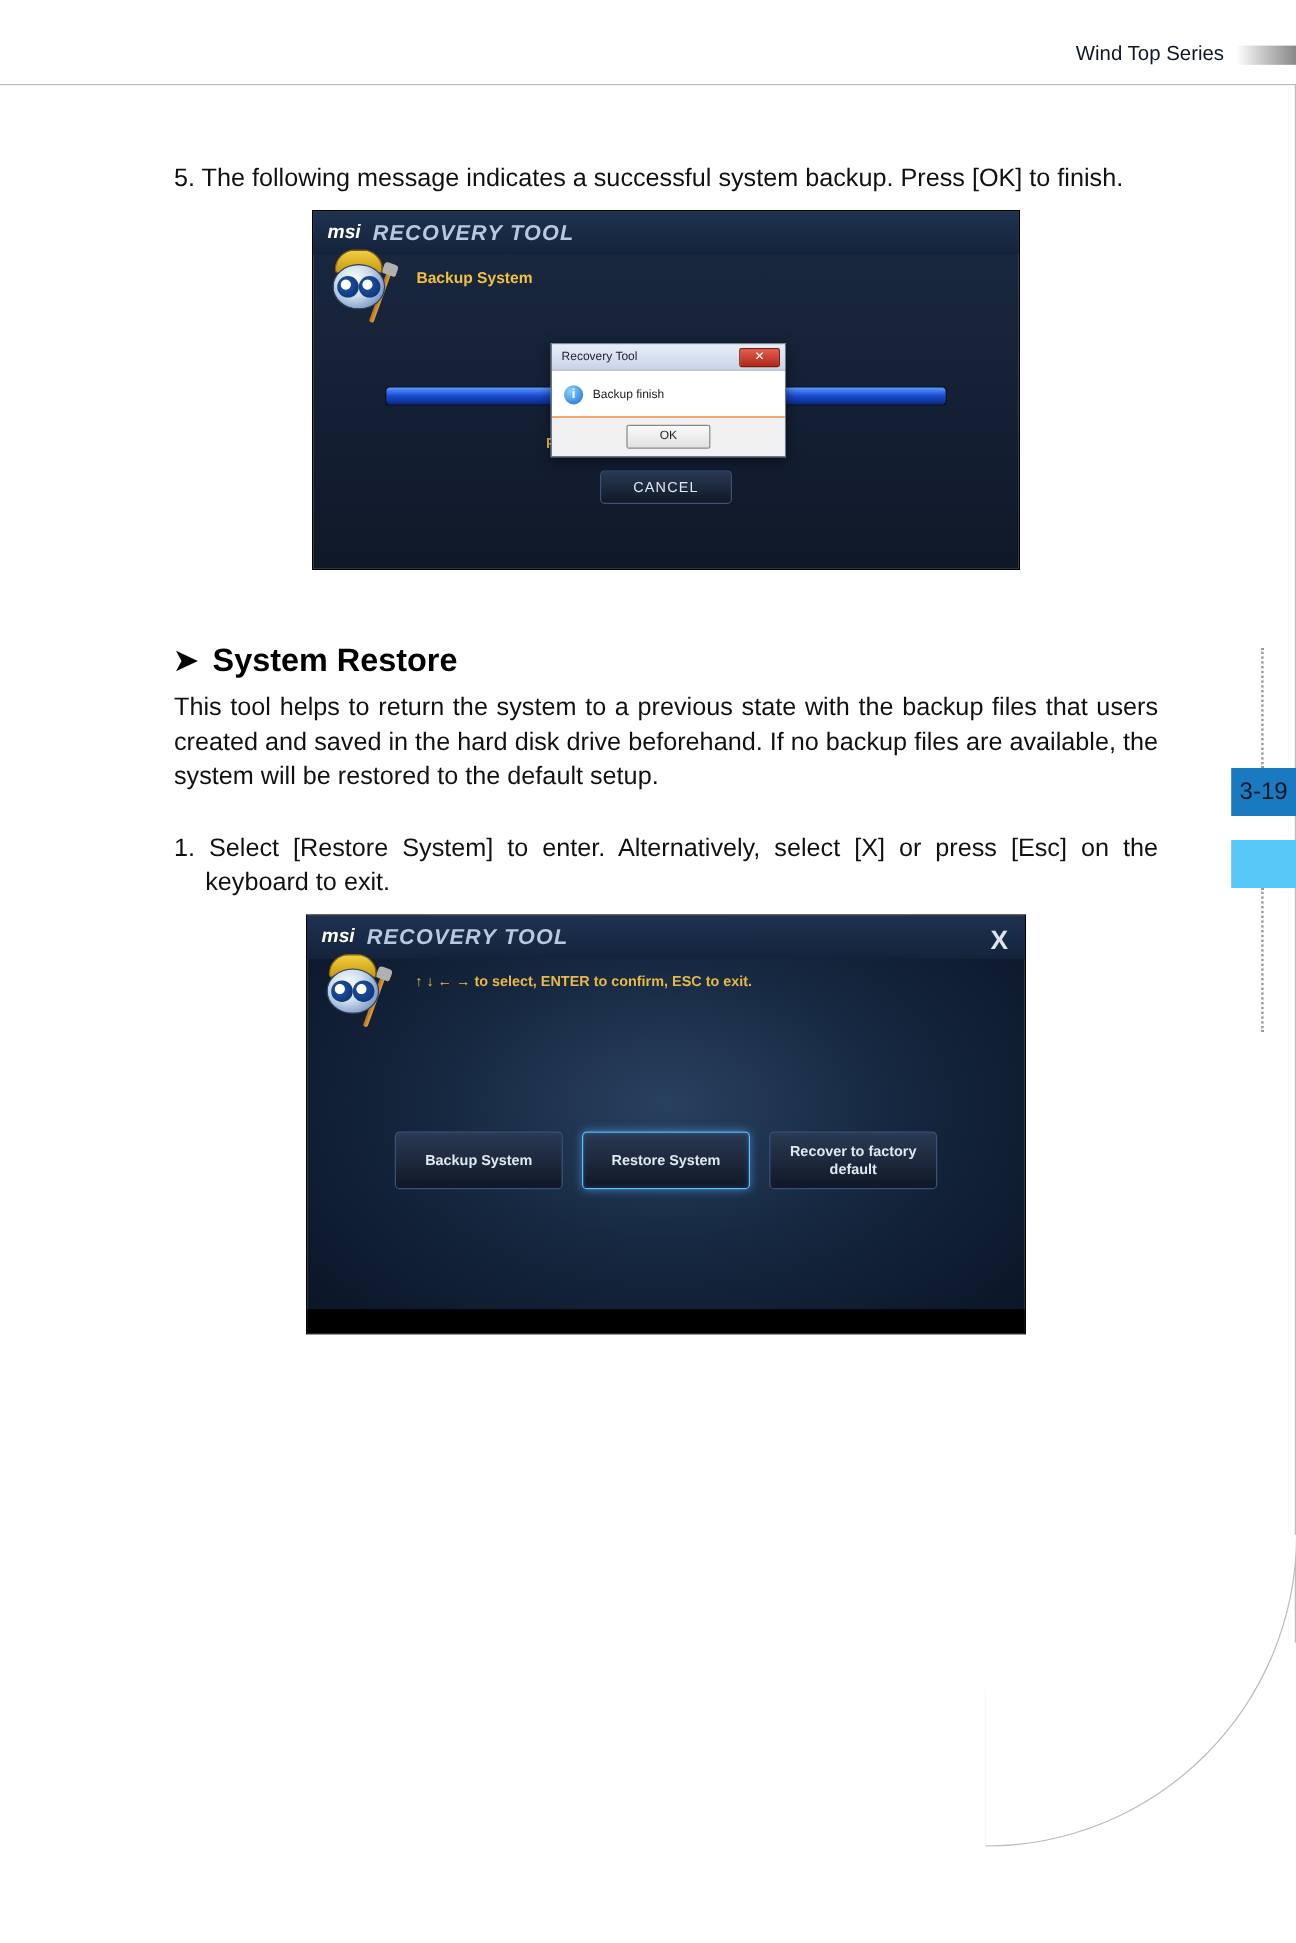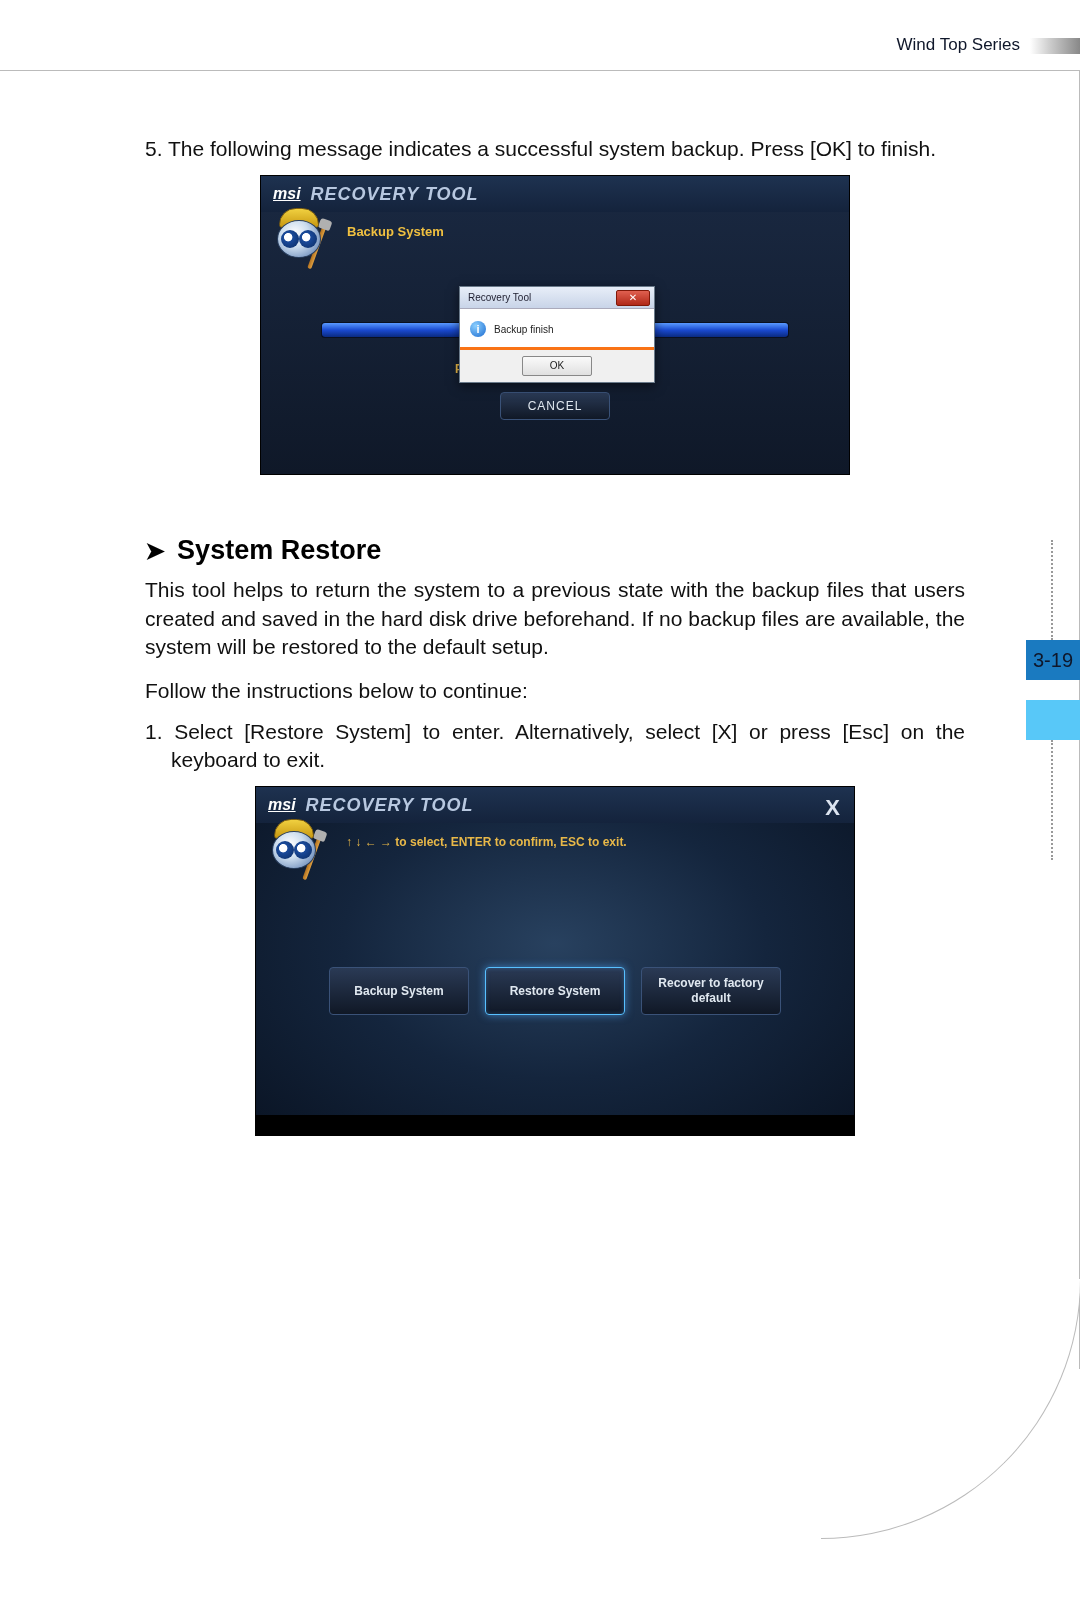--- a/index.html
+++ b/index.html
@@ -72,21 +72,21 @@
     align-items: center;
     padding-left: 12px;
   }
   .msi-logo {
     color: #fff;
     font-weight: bold;
     font-style: italic;
     font-size: 16px;
     margin-right: 10px;
   }
-  .msi-logo .underline { text-decoration: underline; }
+  .msi-logo .underline { }
   .app-title {
     color: #b8c8e0;
     font-style: italic;
     font-weight: bold;
     font-size: 18px;
     letter-spacing: 1px;
     text-transform: uppercase;
     font-family: "Arial Black", Arial, sans-serif;
   }
   .mascot {
@@ -235,21 +235,21 @@
   }
   .dialog-msg {
     font-size: 10px;
     color: #222;
   }
   .dialog-footer {
     padding: 6px;
     display: flex;
     justify-content: center;
     background: #f0f0f0;
-    border-top: 3px solid #f97316;
+    border-top: 1px solid #f97316;
     align-items: center;
   }
   .ok-btn {
     width: 70px; height: 20px;
     background: linear-gradient(to bottom, #fafafa, #e0e0e0);
     border: 1px solid #888;
     border-radius: 2px;
     font-size: 10px;
     line-height: 18px;
     text-align: center;
@@ -267,21 +267,21 @@
   }
   .heading-arrow {
     font-size: 24px;
     color: #000;
   }
   .para {
     font-size: 21px;
     color: #111;
     line-height: 1.35;
     text-align: justify;
-    margin-bottom: 16px;
+    margin-bottom: 32px;
   }
   .screenshot2 {
     width: 600px;
     height: 350px;
     margin: 12px auto 0 auto;
     background: radial-gradient(ellipse at 50% 45%, #28415f 0%, #14253d 50%, #0a1424 100%);
     border: 1px solid #000;
     position: relative;
     overflow: hidden;
   }
@@ -430,21 +430,20 @@
         <div class="ok-btn">OK</div>
       </div>
     </div>
   </div>
 
   <h2 class="section-heading">
     <span class="heading-arrow">➤</span>
     <span>System Restore</span>
   </h2>
   <p class="para">This tool helps to return the system to a previous state with the backup files that users created and saved in the hard disk drive beforehand. If no backup files are available, the system will be restored to the default setup.</p>
-  <p class="step-text">Follow the instructions below to continue:</p>
   <p class="step-text neg-indent">1. Select [Restore System] to enter. Alternatively, select [X] or press [Esc] on the keyboard to exit.</p>
 
   <div class="screenshot2">
     <div class="app-title-bar">
       <span class="msi-logo"><span class="underline">msi</span></span>
       <span class="app-title">Recovery Tool</span>
     </div>
     <span class="close-x">X</span>
     <div class="mascot">
       <div class="mascot-tool"></div>

